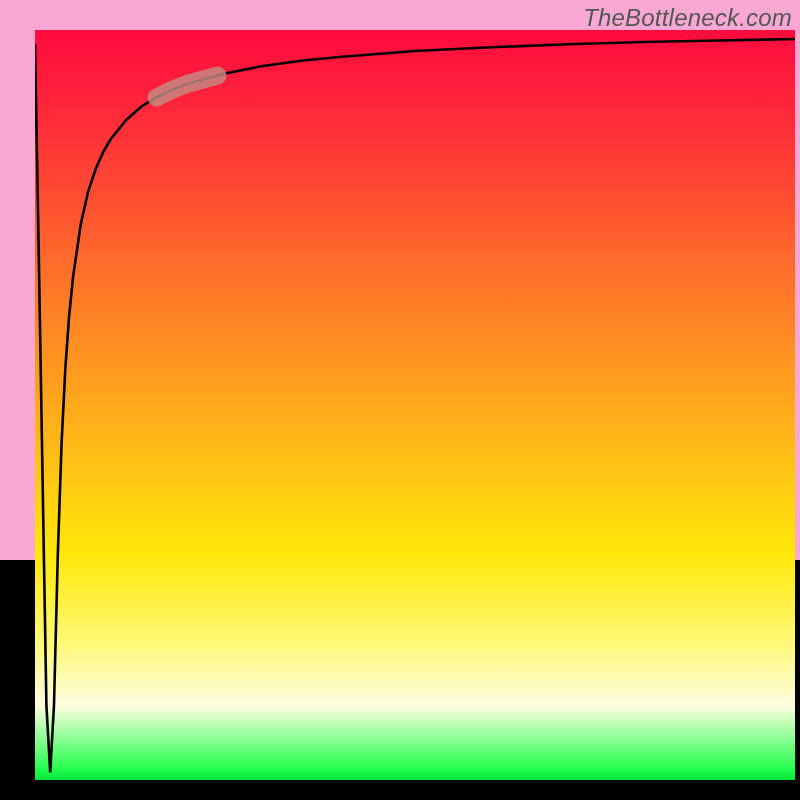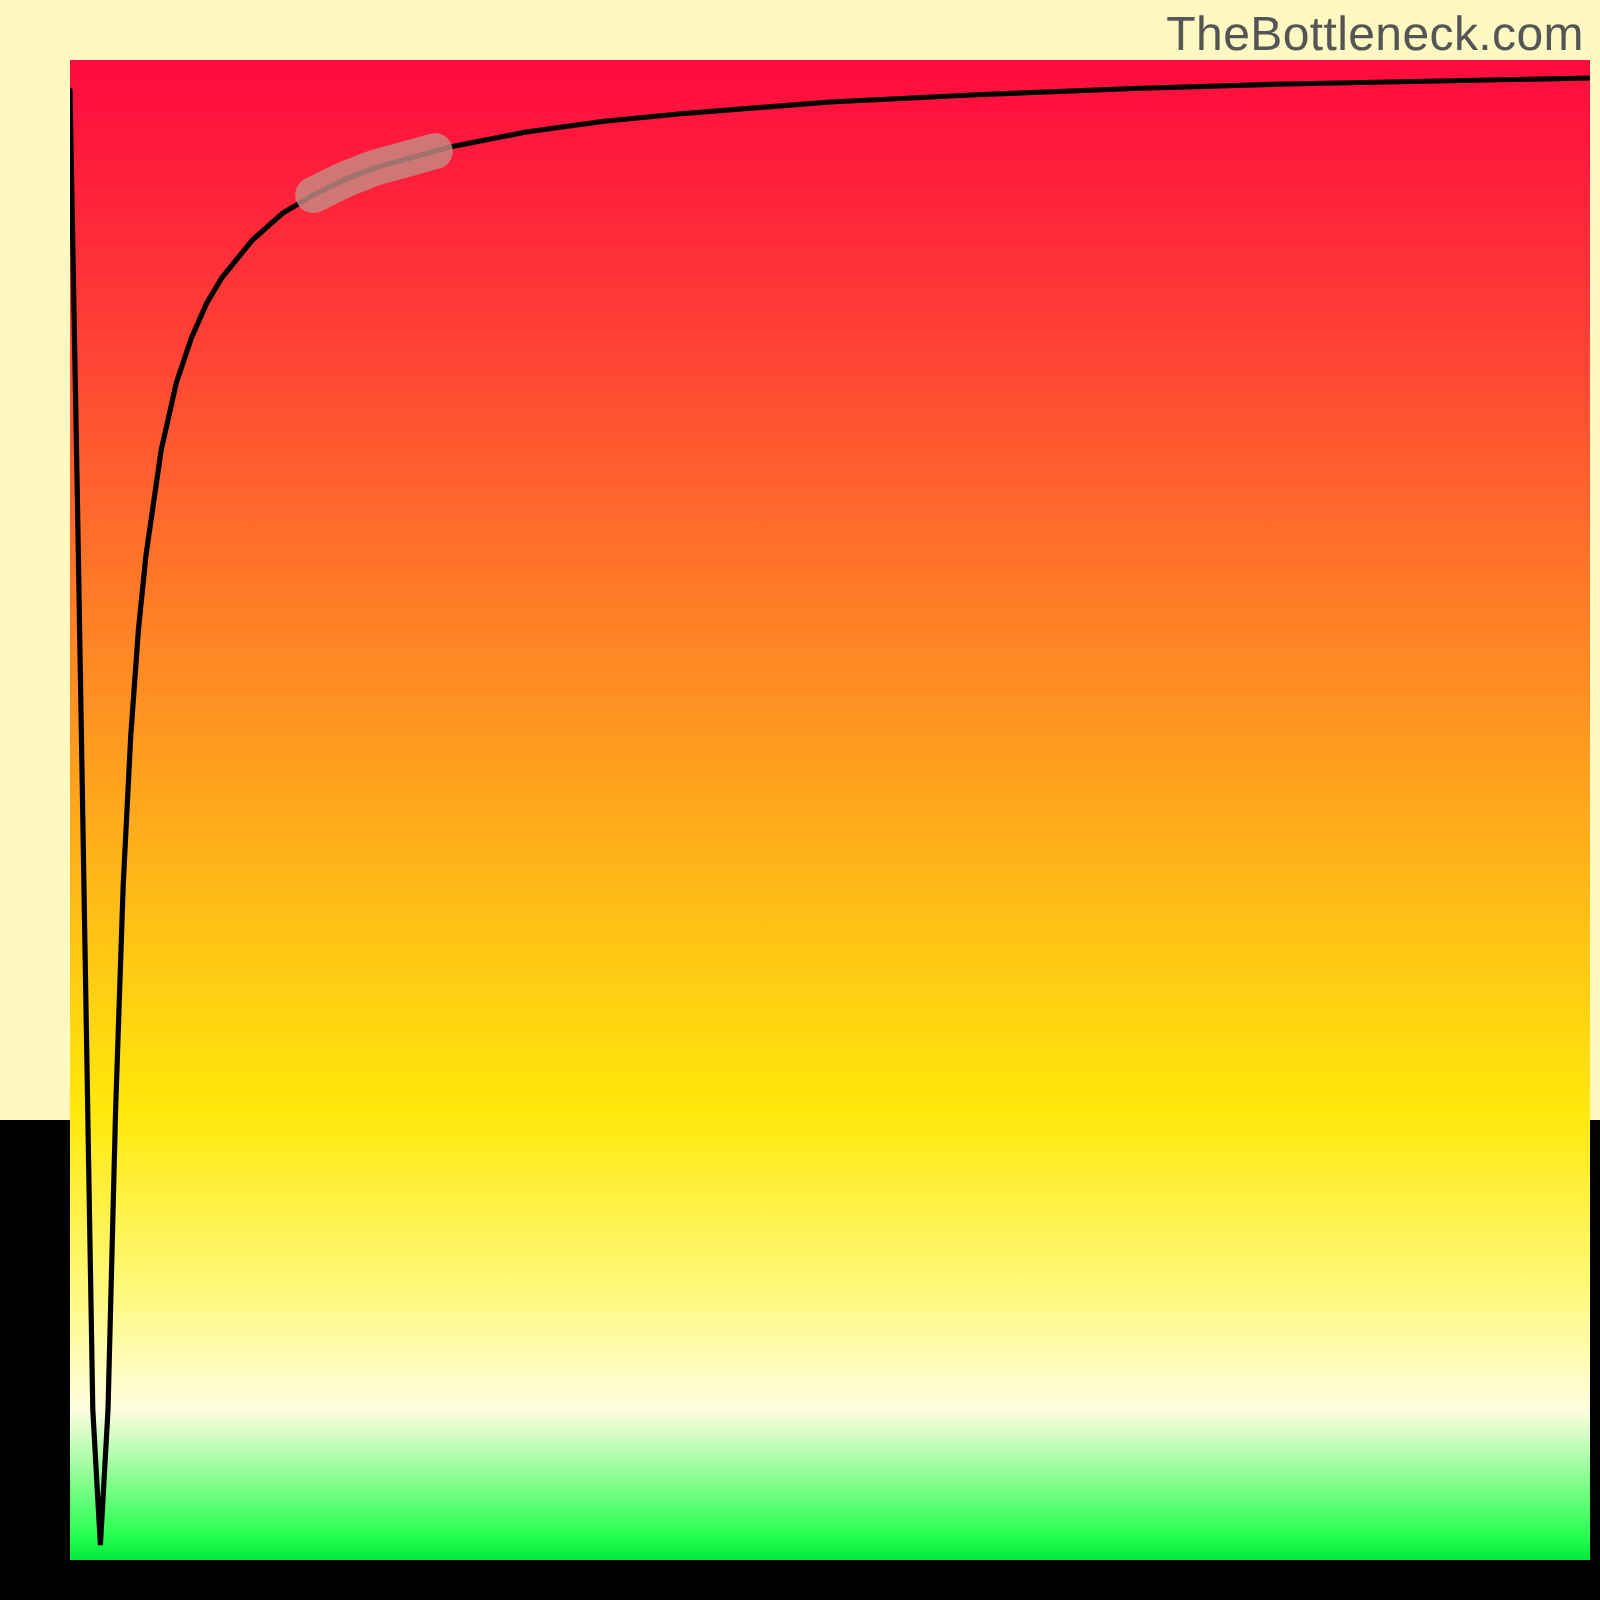--- a/index.html
+++ b/index.html
@@ -8,21 +8,22 @@
     width: 800px;
     height: 800px;
     background: #000;
     overflow: hidden;
     font-family: Arial, Helvetica, sans-serif;
   }
   .frame {
     position: relative;
     width: 800px;
     height: 560px;
-    background: #fef9c3;
+    background: #f9a8d4;
+    font-style: italic;
   }
   .watermark {
     position: absolute;
     top: 4px;
     right: 8px;
     color: #555;
     font-size: 24px;
     font-weight: 500;
     letter-spacing: 0.2px;
     z-index: 20;

